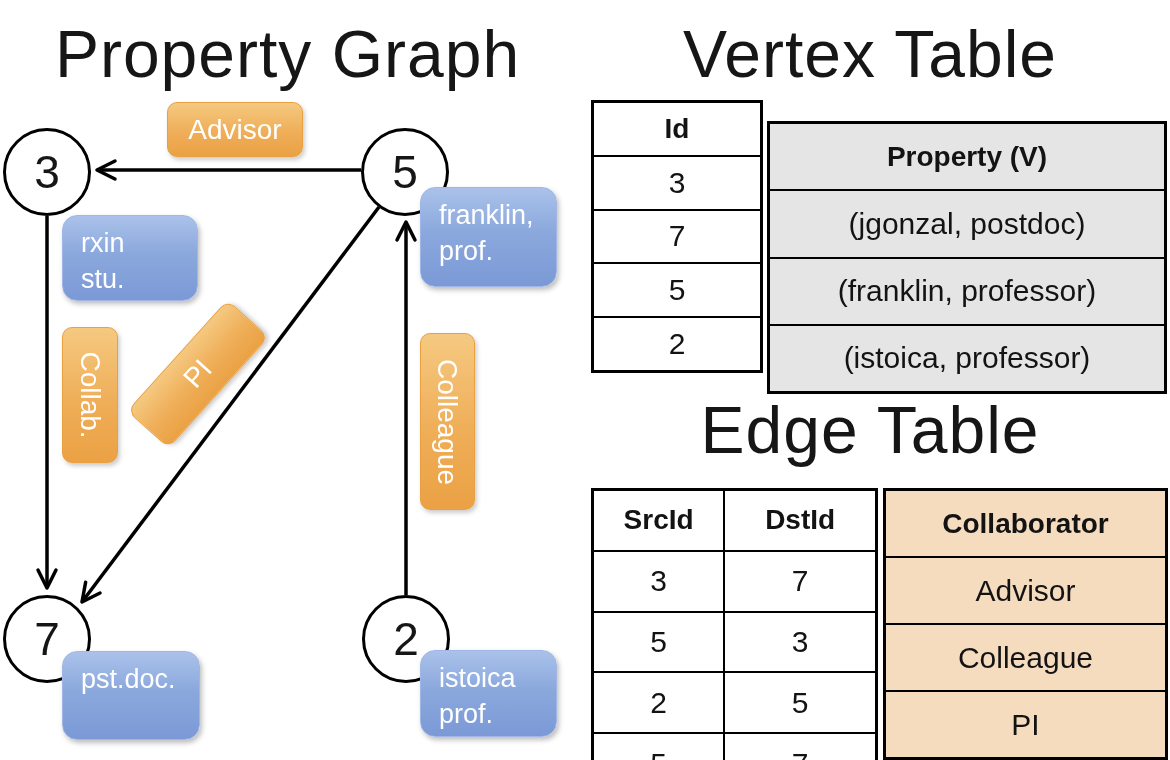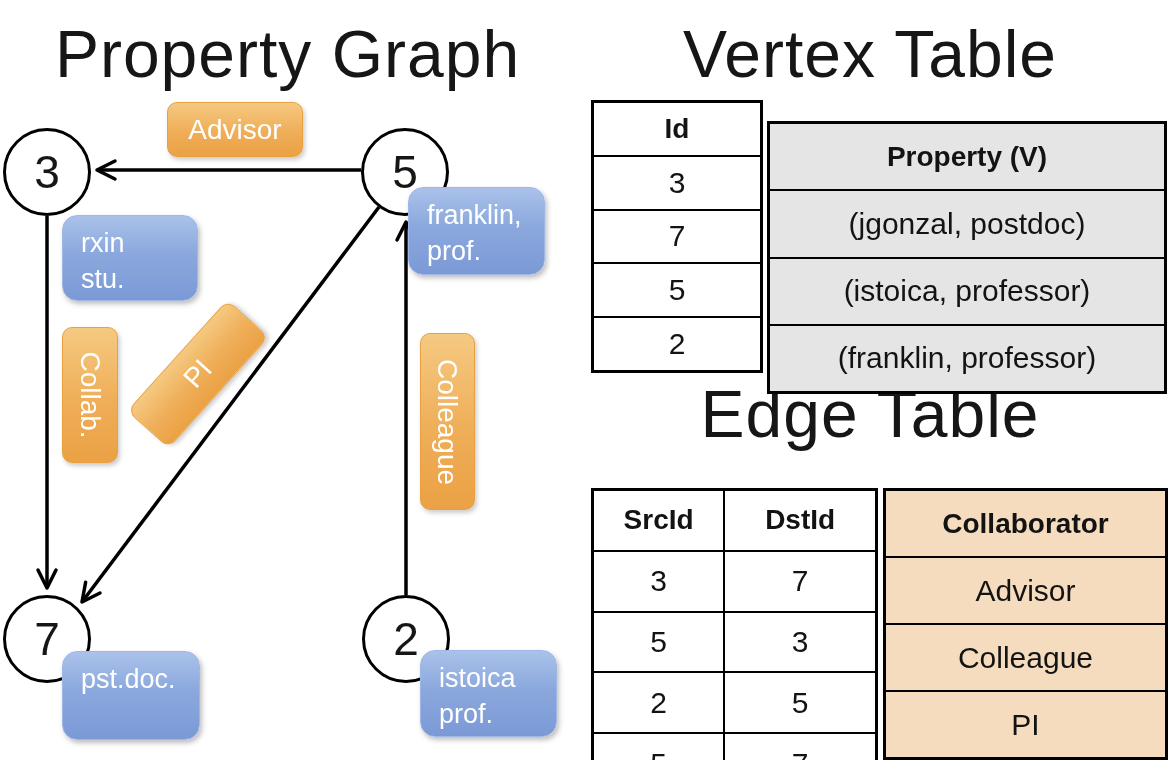--- a/index.html
+++ b/index.html
@@ -32,21 +32,21 @@
   .tbox .c1{flex:0 0 46%;}
   .tbox .c2{flex:1;border-left:2.5px solid #000;}
 </style>
 </head>
 <body>
 
 <div class="stage">
 
   <div class="title" style="left:10px;top:16px;width:555px;">Property Graph</div>
   <div class="title" style="left:585px;top:16px;width:570px;">Vertex Table</div>
-  <div class="title" style="left:585px;top:376px;width:570px;">Edge Table</div>
+  <div class="title" style="left:585px;top:392px;width:570px;">Edge Table</div>
 
   <svg class="edges" width="1170" height="760">
     <defs>
       <marker id="arrow" markerUnits="userSpaceOnUse" markerWidth="28" markerHeight="28" refX="23" refY="14" orient="auto">
         <path d="M5,5 L23,14 L5,23" fill="none" stroke="#000" stroke-width="3.5" stroke-linecap="round" stroke-linejoin="round"></path>
       </marker>
     </defs>
     <line x1="361" y1="170" x2="97" y2="170" stroke="#000" stroke-width="3.5" marker-end="url(#arrow)"></line>
     <line x1="47" y1="216" x2="47" y2="588" stroke="#000" stroke-width="3.5" marker-end="url(#arrow)"></line>
     <line x1="379" y1="207" x2="82" y2="602" stroke="#000" stroke-width="3.5" marker-end="url(#arrow)"></line>
@@ -63,21 +63,21 @@
       <span>7</span>
     </div>
   <div class="node" style="left:362px;top:595px;">
       <span>2</span>
     </div>
 
   <div class="pbox" style="left:62px;top:187px;width:136px;height:86px;margin-top:28px;">
     <span style="display:block">rxin</span>
     <span style="display:block">stu.</span>
   </div>
-  <div class="pbox" style="left:408px;top:187px;width:137px;height:88px;">
+  <div class="pbox" style="left:420px;top:187px;width:137px;height:100px;">
     <span style="display:block">franklin,</span>
     <span style="display:block">prof.</span>
   </div>
   <div class="pbox" style="left:62px;top:651px;width:138px;height:89px;">
     <span style="display:block">pst.doc.</span>
   </div>
   <div class="pbox" style="left:420px;top:650px;width:137px;height:87px;">
     <span style="display:block">istoica</span>
     <span style="display:block">prof.</span>
   </div>
@@ -99,22 +99,22 @@
     <div class="trow">Id</div>
     <div class="trow">3</div>
     <div class="trow">7</div>
     <div class="trow">5</div>
     <div class="trow">2</div>
   </div>
 
   <div class="tbox fill-blue" style="left:767px;top:100px;width:400px;height:273px;">
     <div class="trow">Property (V)</div>
     <div class="trow">(jgonzal, postdoc)</div>
+    <div class="trow">(franklin, professor)</div>
     <div class="trow">(istoica, professor)</div>
-    <div class="trow">(franklin, professor)</div>
   </div>
 
   <div class="tbox" style="left:591px;top:488px;width:287px;height:308px;">
     <div class="trow">
       <div class="cell c1">SrcId</div>
       <div class="cell c2">DstId</div>
     </div>
     <div class="trow">
       <div class="cell c1">3</div>
       <div class="cell c2">7</div>

